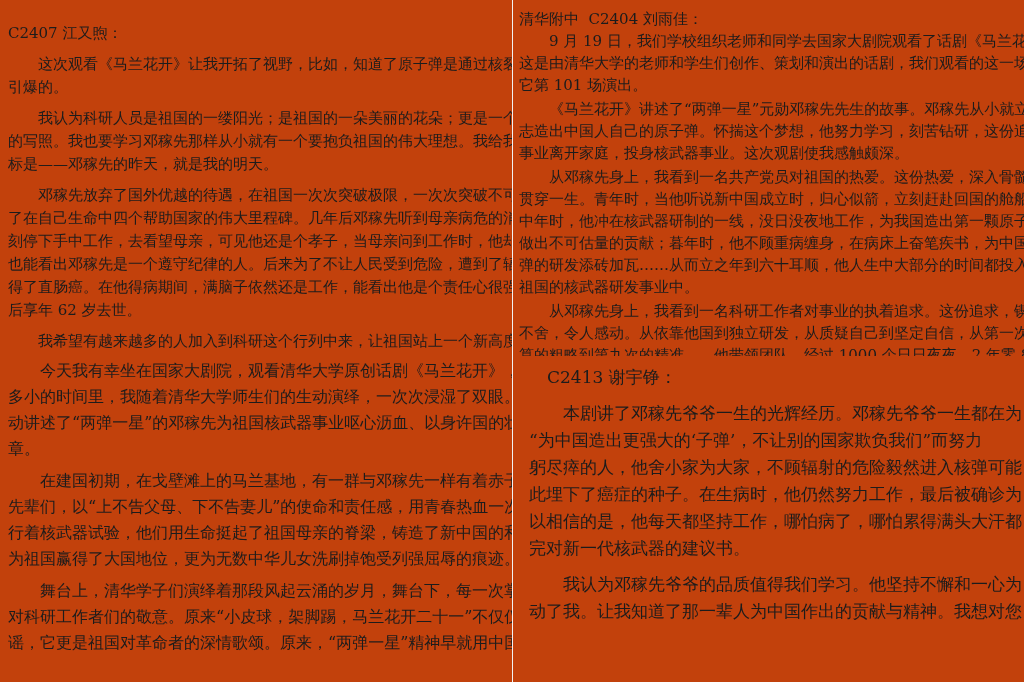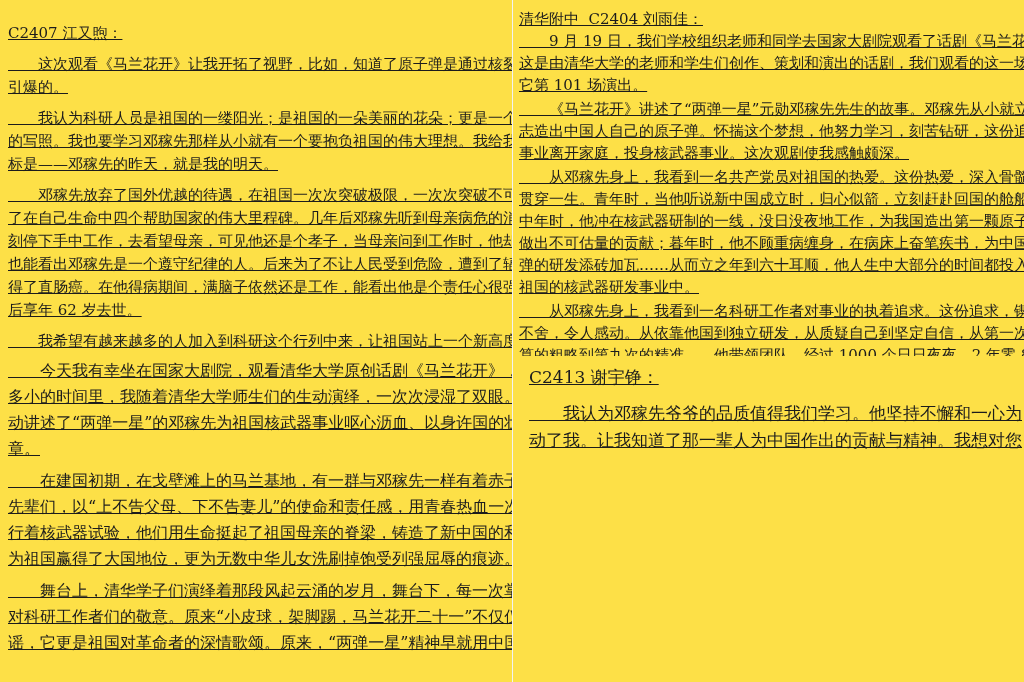--- a/index.html
+++ b/index.html
@@ -4,26 +4,25 @@
 <style>
   html, body {
     margin: 0;
     padding: 0;
     background: #ffffff;
   }
   #screen {
     position: relative;
     width: 1024px;
     height: 682px;
-    background: #fde047;
+    background: #c2410c;
     overflow: hidden;
     font-family: "DejaVu Serif", "Liberation Serif", serif;
     color: #1c1c1c;
     display: flex;
-    text-decoration: underline;
   }
   .column {
     width: 512px;
     height: 682px;
     display: flex;
     flex-direction: column;
     box-sizing: border-box;
     overflow: hidden;
   }
   .column.right {
@@ -74,21 +73,21 @@
   #essay-tr .hdr { margin-bottom: 0px; }
 
   
   #essay-br {
     height: 326px;
     padding: 8px 0 0 16px;
     font-size: 17px;
     line-height: 27px;
   }
   #essay-br p { margin-bottom: 9px; }
-  #essay-br .hdr { margin-bottom: 9px; }
+  #essay-br .hdr { margin-bottom: 9px; margin-left: 18px; }
 </style>
 </head>
 <body>
 
 <div id="screen">
 
   <div class="column left">
 
     <div class="essay" id="essay-tl">
       <span class="hdr">C2407 江又煦：</span>
@@ -146,20 +145,26 @@
 祖国的核武器研发事业中。</p>
           <p>　　从邓稼先身上，我看到一名科研工作者对事业的执着追求。这份追求，锲而
 不舍，令人感动。从依靠他国到独立研发，从质疑自己到坚定自信，从第一次计
 算的粗略到第九次的精准……他带领团队，经过 1000 个日日夜夜、2 年零 8 个</p>
         </div>
     </div>
 
     <div class="essay" id="essay-br">
       <span class="hdr">C2413 谢宇铮：</span>
       <div class="paras">
+          <p>　　本剧讲了邓稼先爷爷一生的光辉经历。邓稼先爷爷一生都在为
+“为中国造出更强大的‘子弹’，不让别的国家欺负我们”而努力
+躬尽瘁的人，他舍小家为大家，不顾辐射的危险毅然进入核弹可能
+此埋下了癌症的种子。在生病时，他仍然努力工作，最后被确诊为
+以相信的是，他每天都坚持工作，哪怕病了，哪怕累得满头大汗都
+完对新一代核武器的建议书。</p>
           <p>　　我认为邓稼先爷爷的品质值得我们学习。他坚持不懈和一心为
 动了我。让我知道了那一辈人为中国作出的贡献与精神。我想对您</p>
         </div>
     </div>
 
   </div>
 
 </div>
 
 </body></html>

